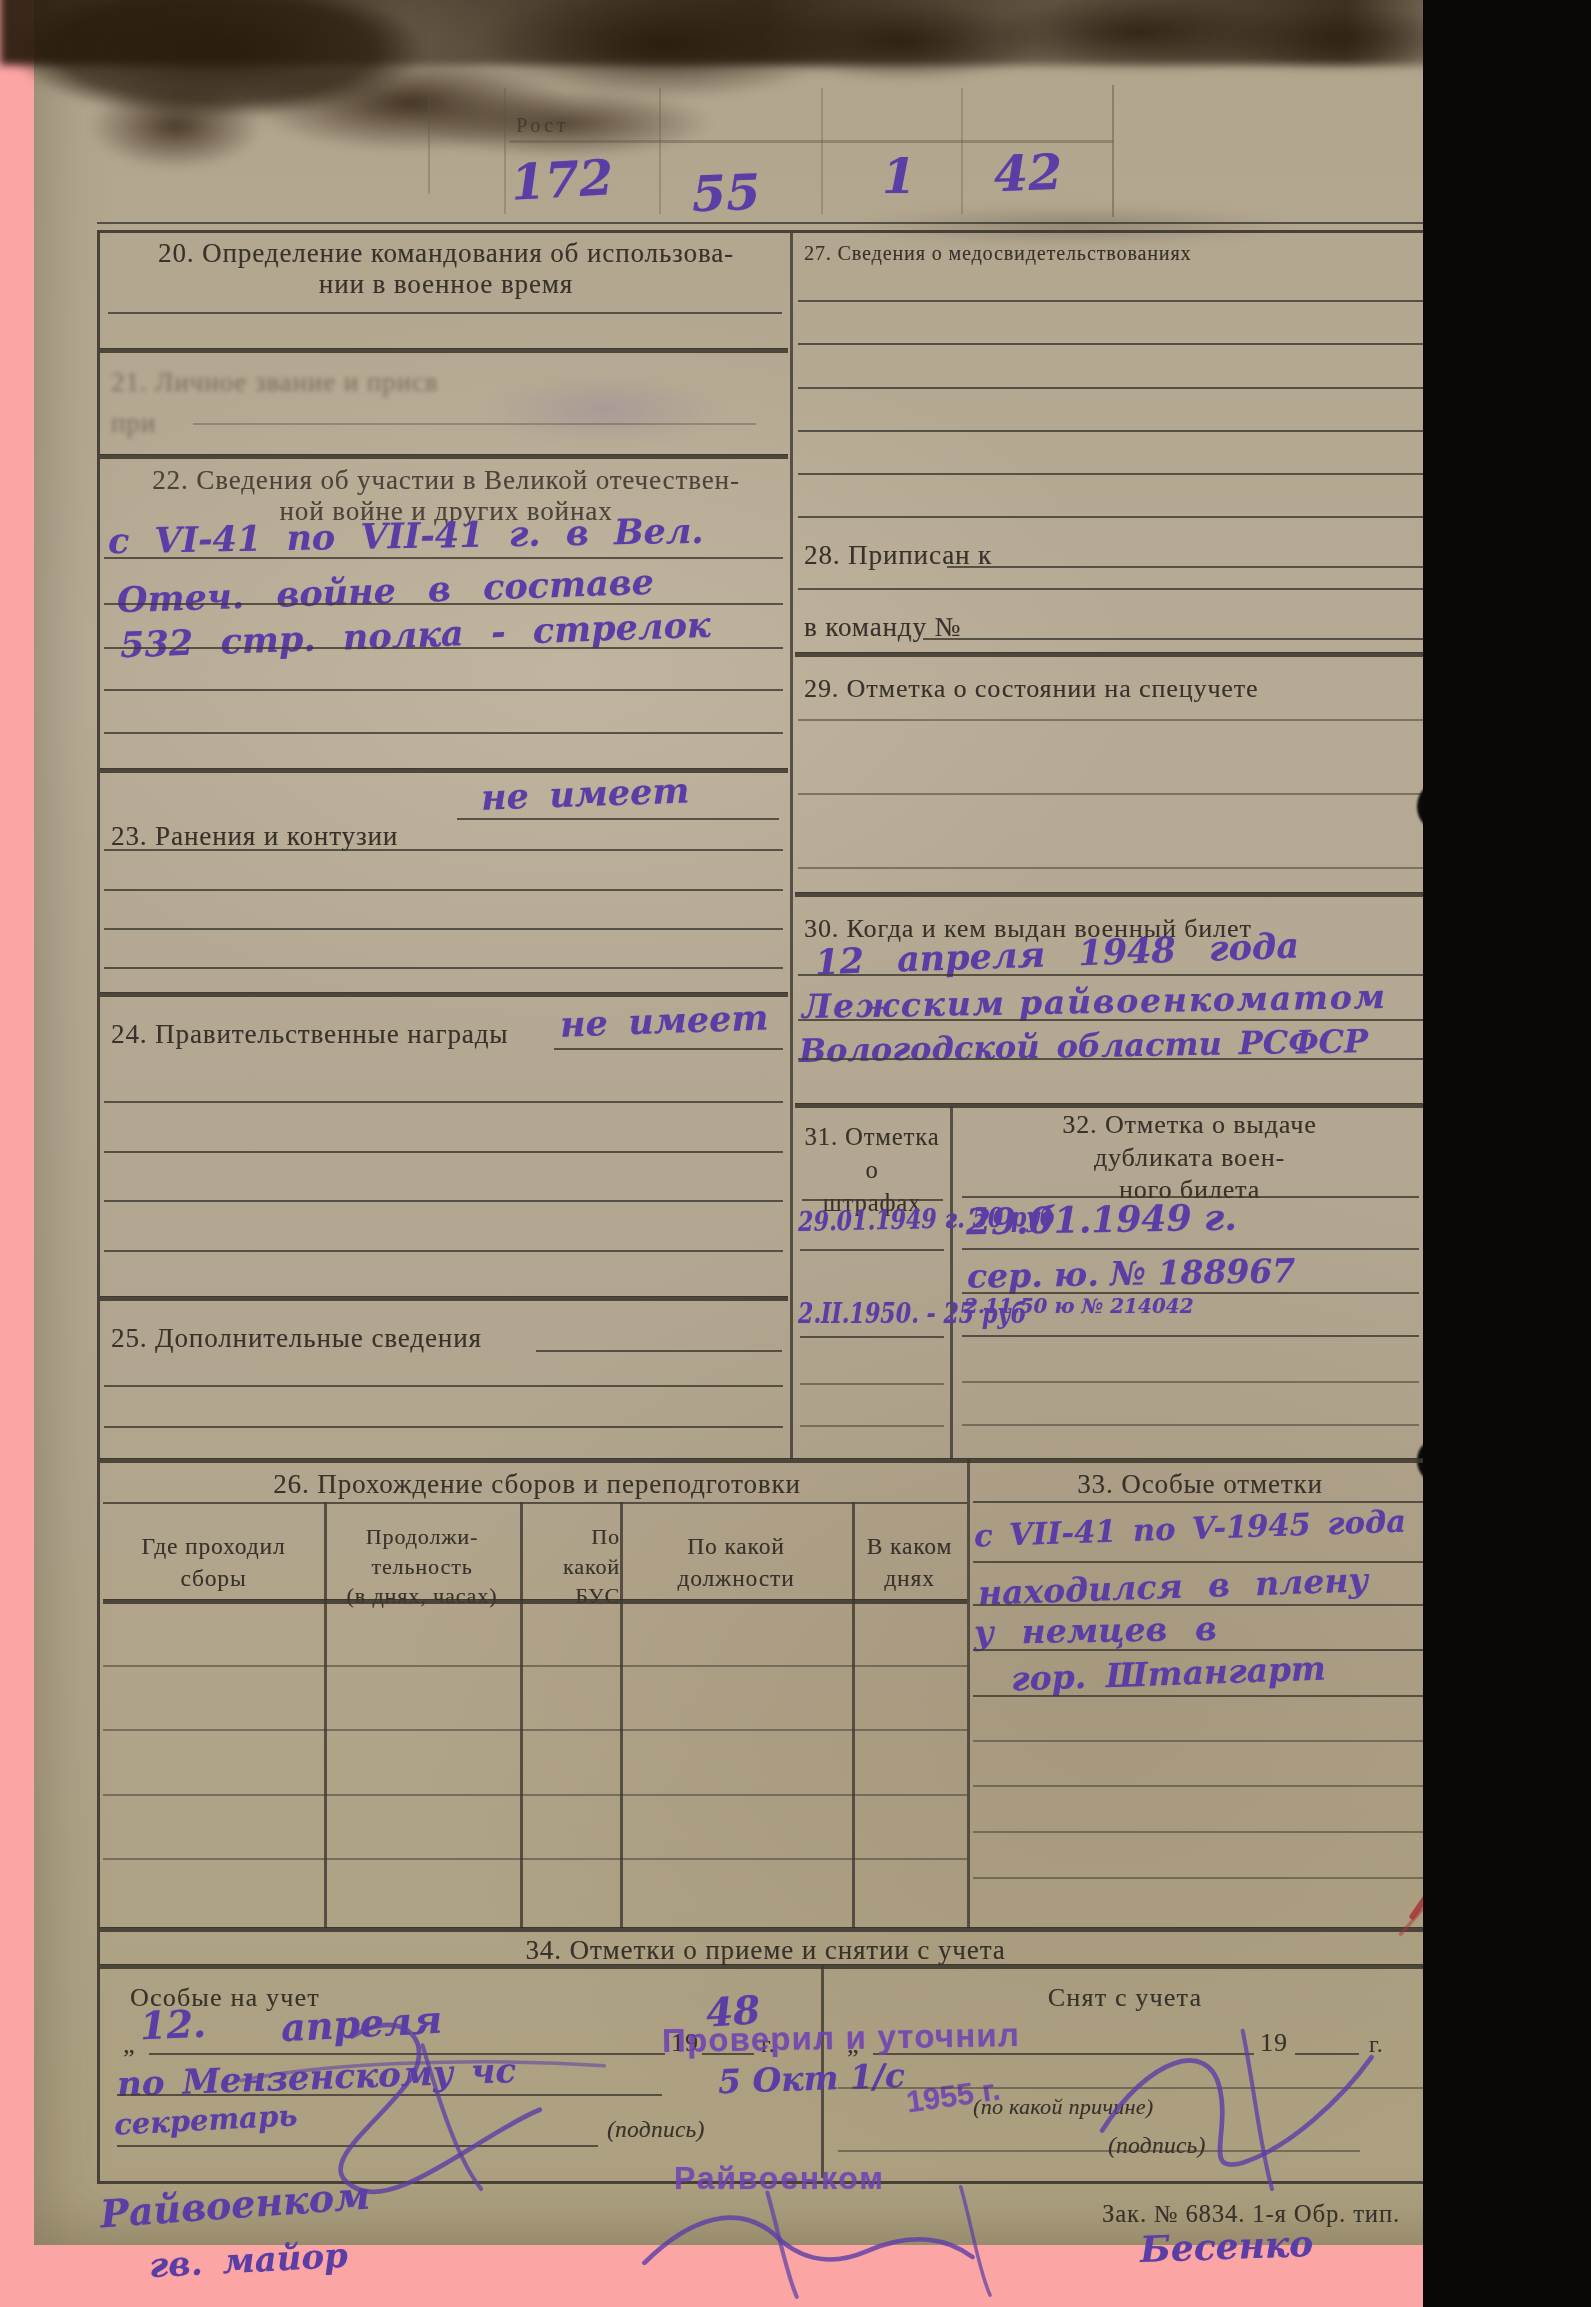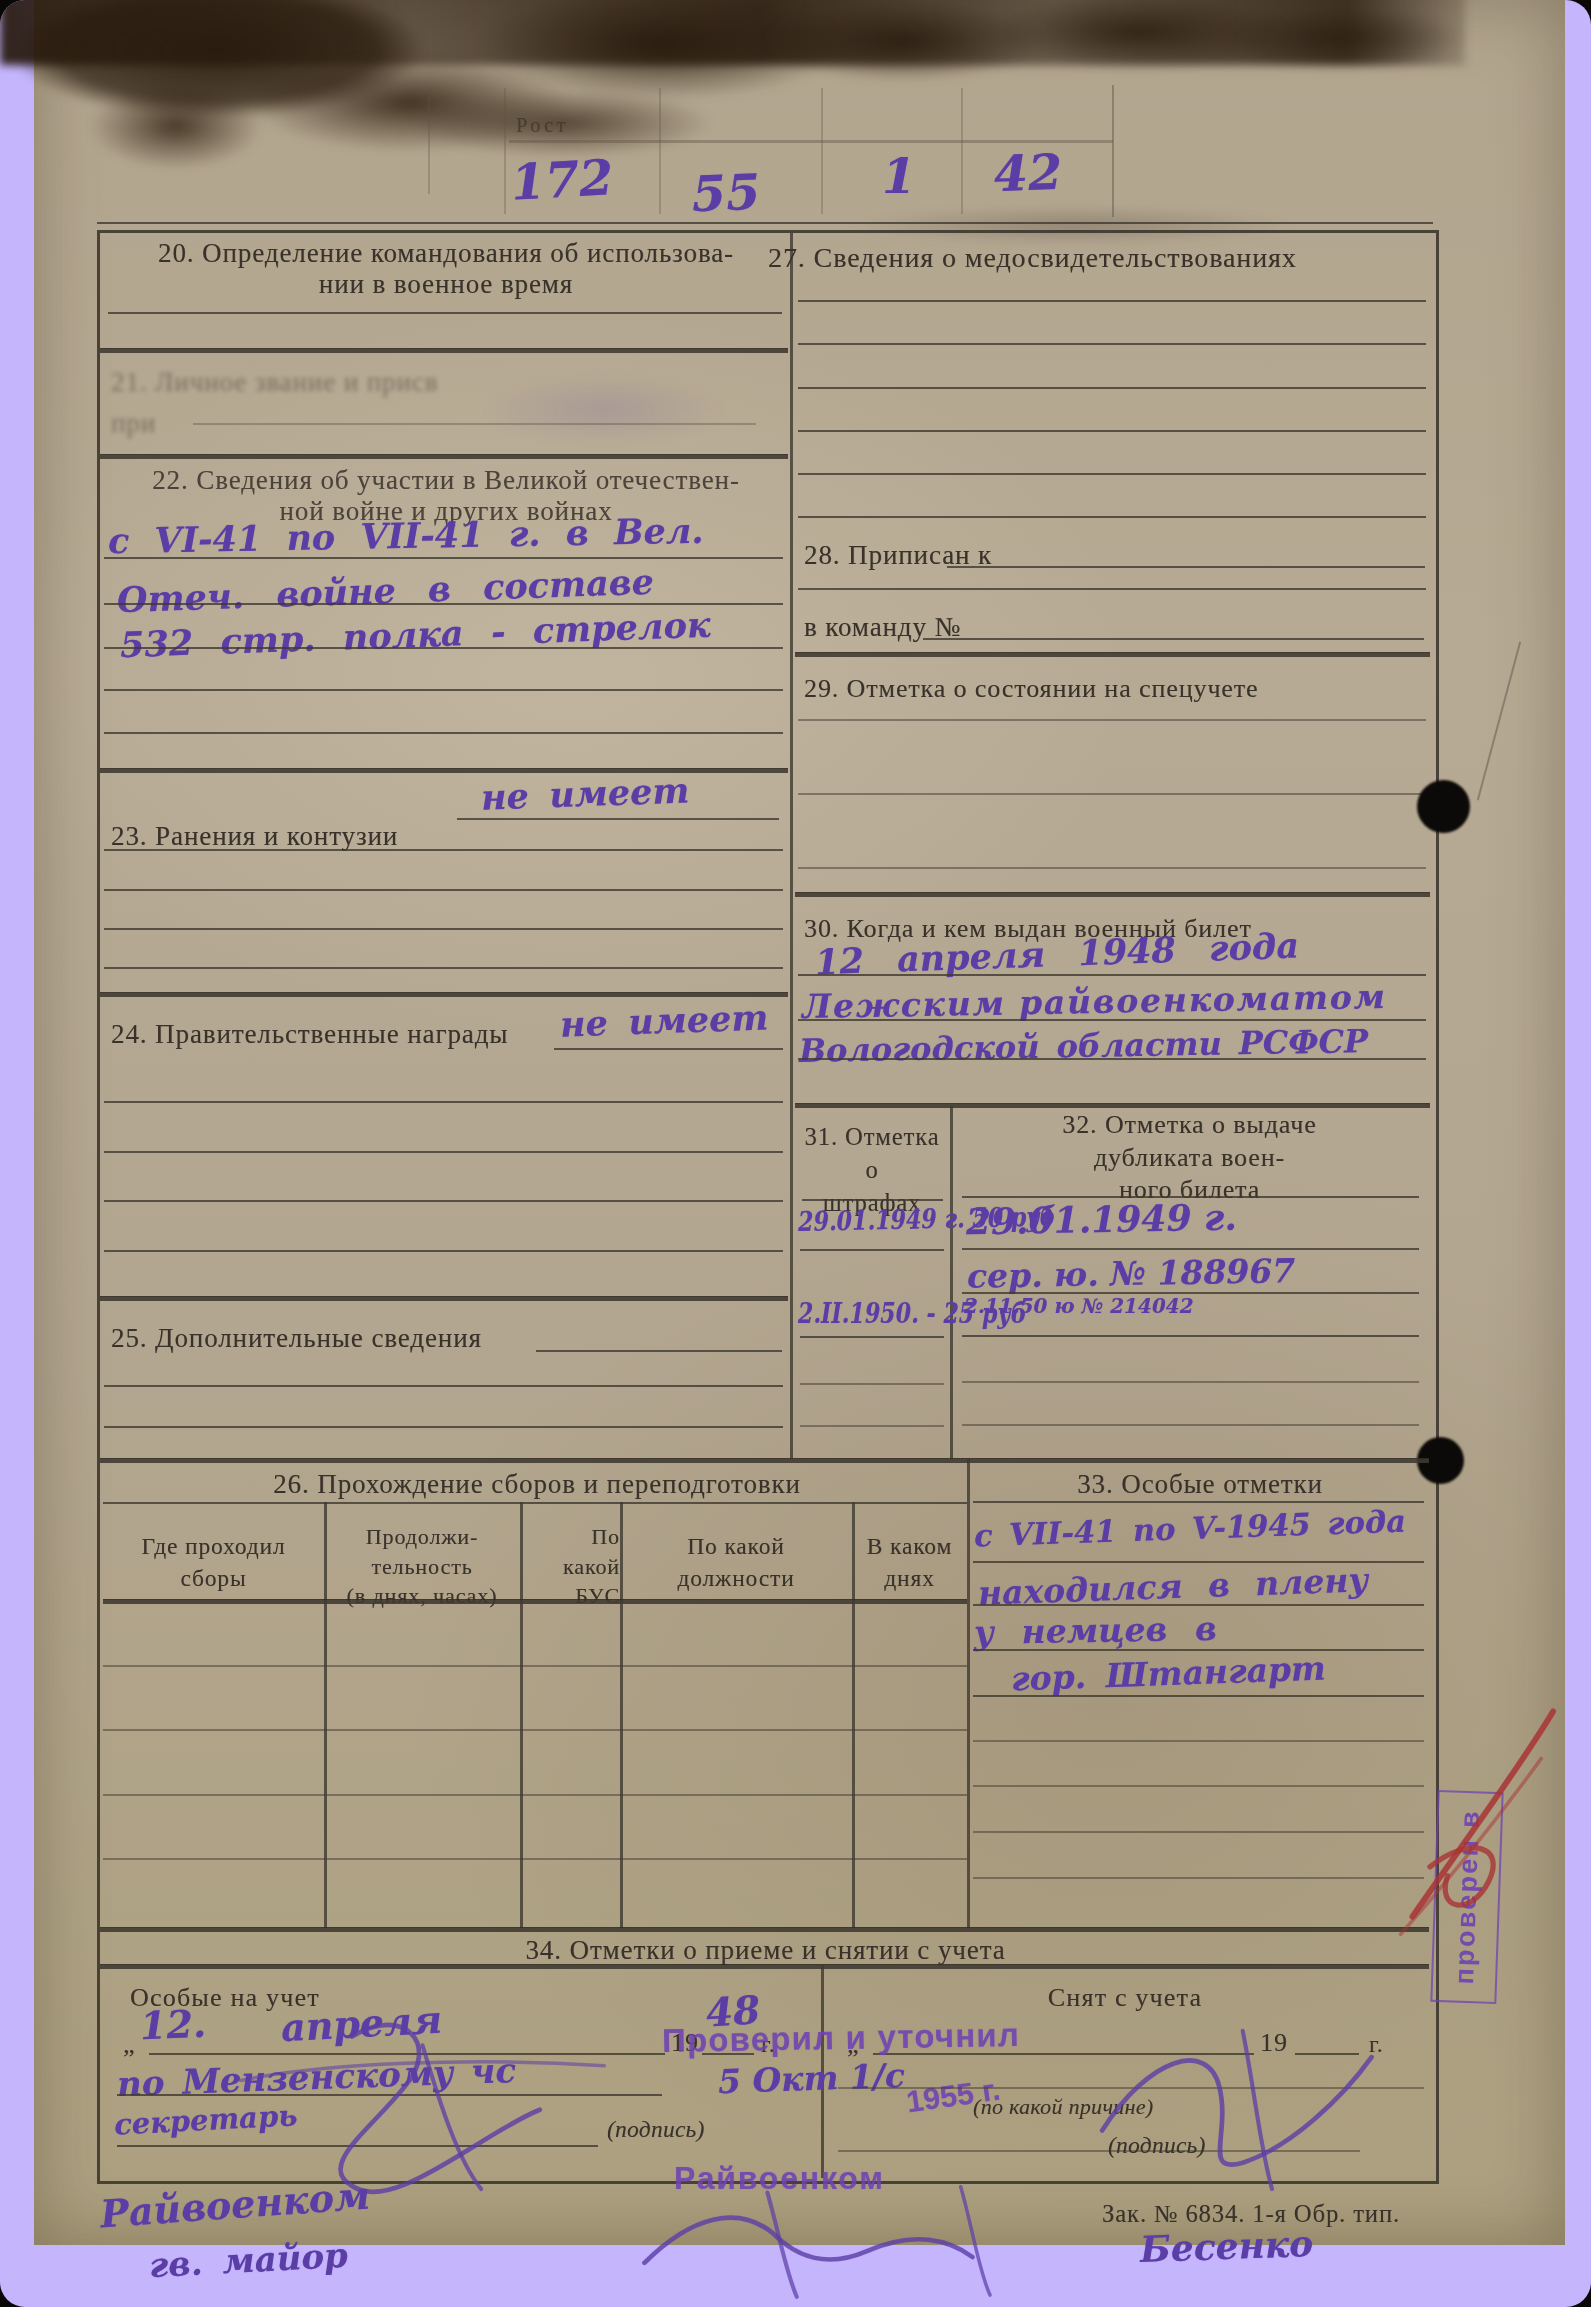--- a/index.html
+++ b/index.html
@@ -1,17 +1,17 @@
 <!DOCTYPE html>
 <html style="font-size:9.4px"><head>
 <meta charset="utf-8">
 <style>
   html,body{margin:0;padding:0;background:#090807;}
-  #screenshot{position:relative;width:1591px;height:2307px;background:#c4b5fd;overflow:hidden;
-    font-family:"Liberation Serif",serif;border-radius:25px;}
+  #screenshot{position:relative;width:1423px;height:2307px;background:#fca5a5;overflow:hidden;
+    font-family:"Liberation Serif",serif;}
   .card{position:absolute;left:34px;top:0;width:1531px;height:2245px;
     background:
       radial-gradient(ellipse 821px 528px at 35% 30%, rgba(255,246,225,.14), rgba(0,0,0,0) 70%),
       radial-gradient(ellipse 938px 703px at 70% 75%, rgba(120,100,70,.18), rgba(0,0,0,0) 75%),
       linear-gradient(180deg,#b2a58e 0%,#b7aa94 30%,#b3a690 60%,#aca07f 100%);
     box-shadow:inset 0 0 70px rgba(60,45,25,.35);}
   .blob{position:absolute;border-radius:50%;filter:blur(4.1px);}
   .ln{position:absolute;height:2.3px;background:#3f3930;opacity:.8;}
   .ln.thick{height:4.1px;opacity:.88;border-top:1.2px solid rgba(40,35,28,.6);}
   .ln.thin{height:1.8px;opacity:.5;}
@@ -125,21 +125,21 @@
   </div>
 
   <div>
     <div class="print" style="left:111px;top:1322px;font-size:27px;">25. Дополнительные сведения</div>
     <div class="ln" style="left:536px;top:1350px;width:246px;"></div>
     <div class="ln" style="left:104px;top:1385px;width:679px;"></div>
     <div class="ln" style="left:104px;top:1426px;width:679px;"></div>
   </div>
 
   <div>
-    <div class="print" style="left:768px;top:241px;font-size:28px;">27. Сведения о медосвидетельствованиях</div>
+    <div class="print" style="left:804px;top:241px;font-size:20px;">27. Сведения о медосвидетельствованиях</div>
     <div class="ln" style="left:798px;top:300px;width:628px;"></div>
     <div class="ln" style="left:798px;top:343px;width:628px;"></div>
     <div class="ln" style="left:798px;top:387px;width:628px;"></div>
     <div class="ln" style="left:798px;top:430px;width:628px;"></div>
     <div class="ln" style="left:798px;top:473px;width:628px;"></div>
     <div class="ln" style="left:798px;top:516px;width:628px;"></div>
   </div>
 
   <div>
     <div class="print" style="left:804px;top:539px;font-size:27px;">28. Приписан к</div>

